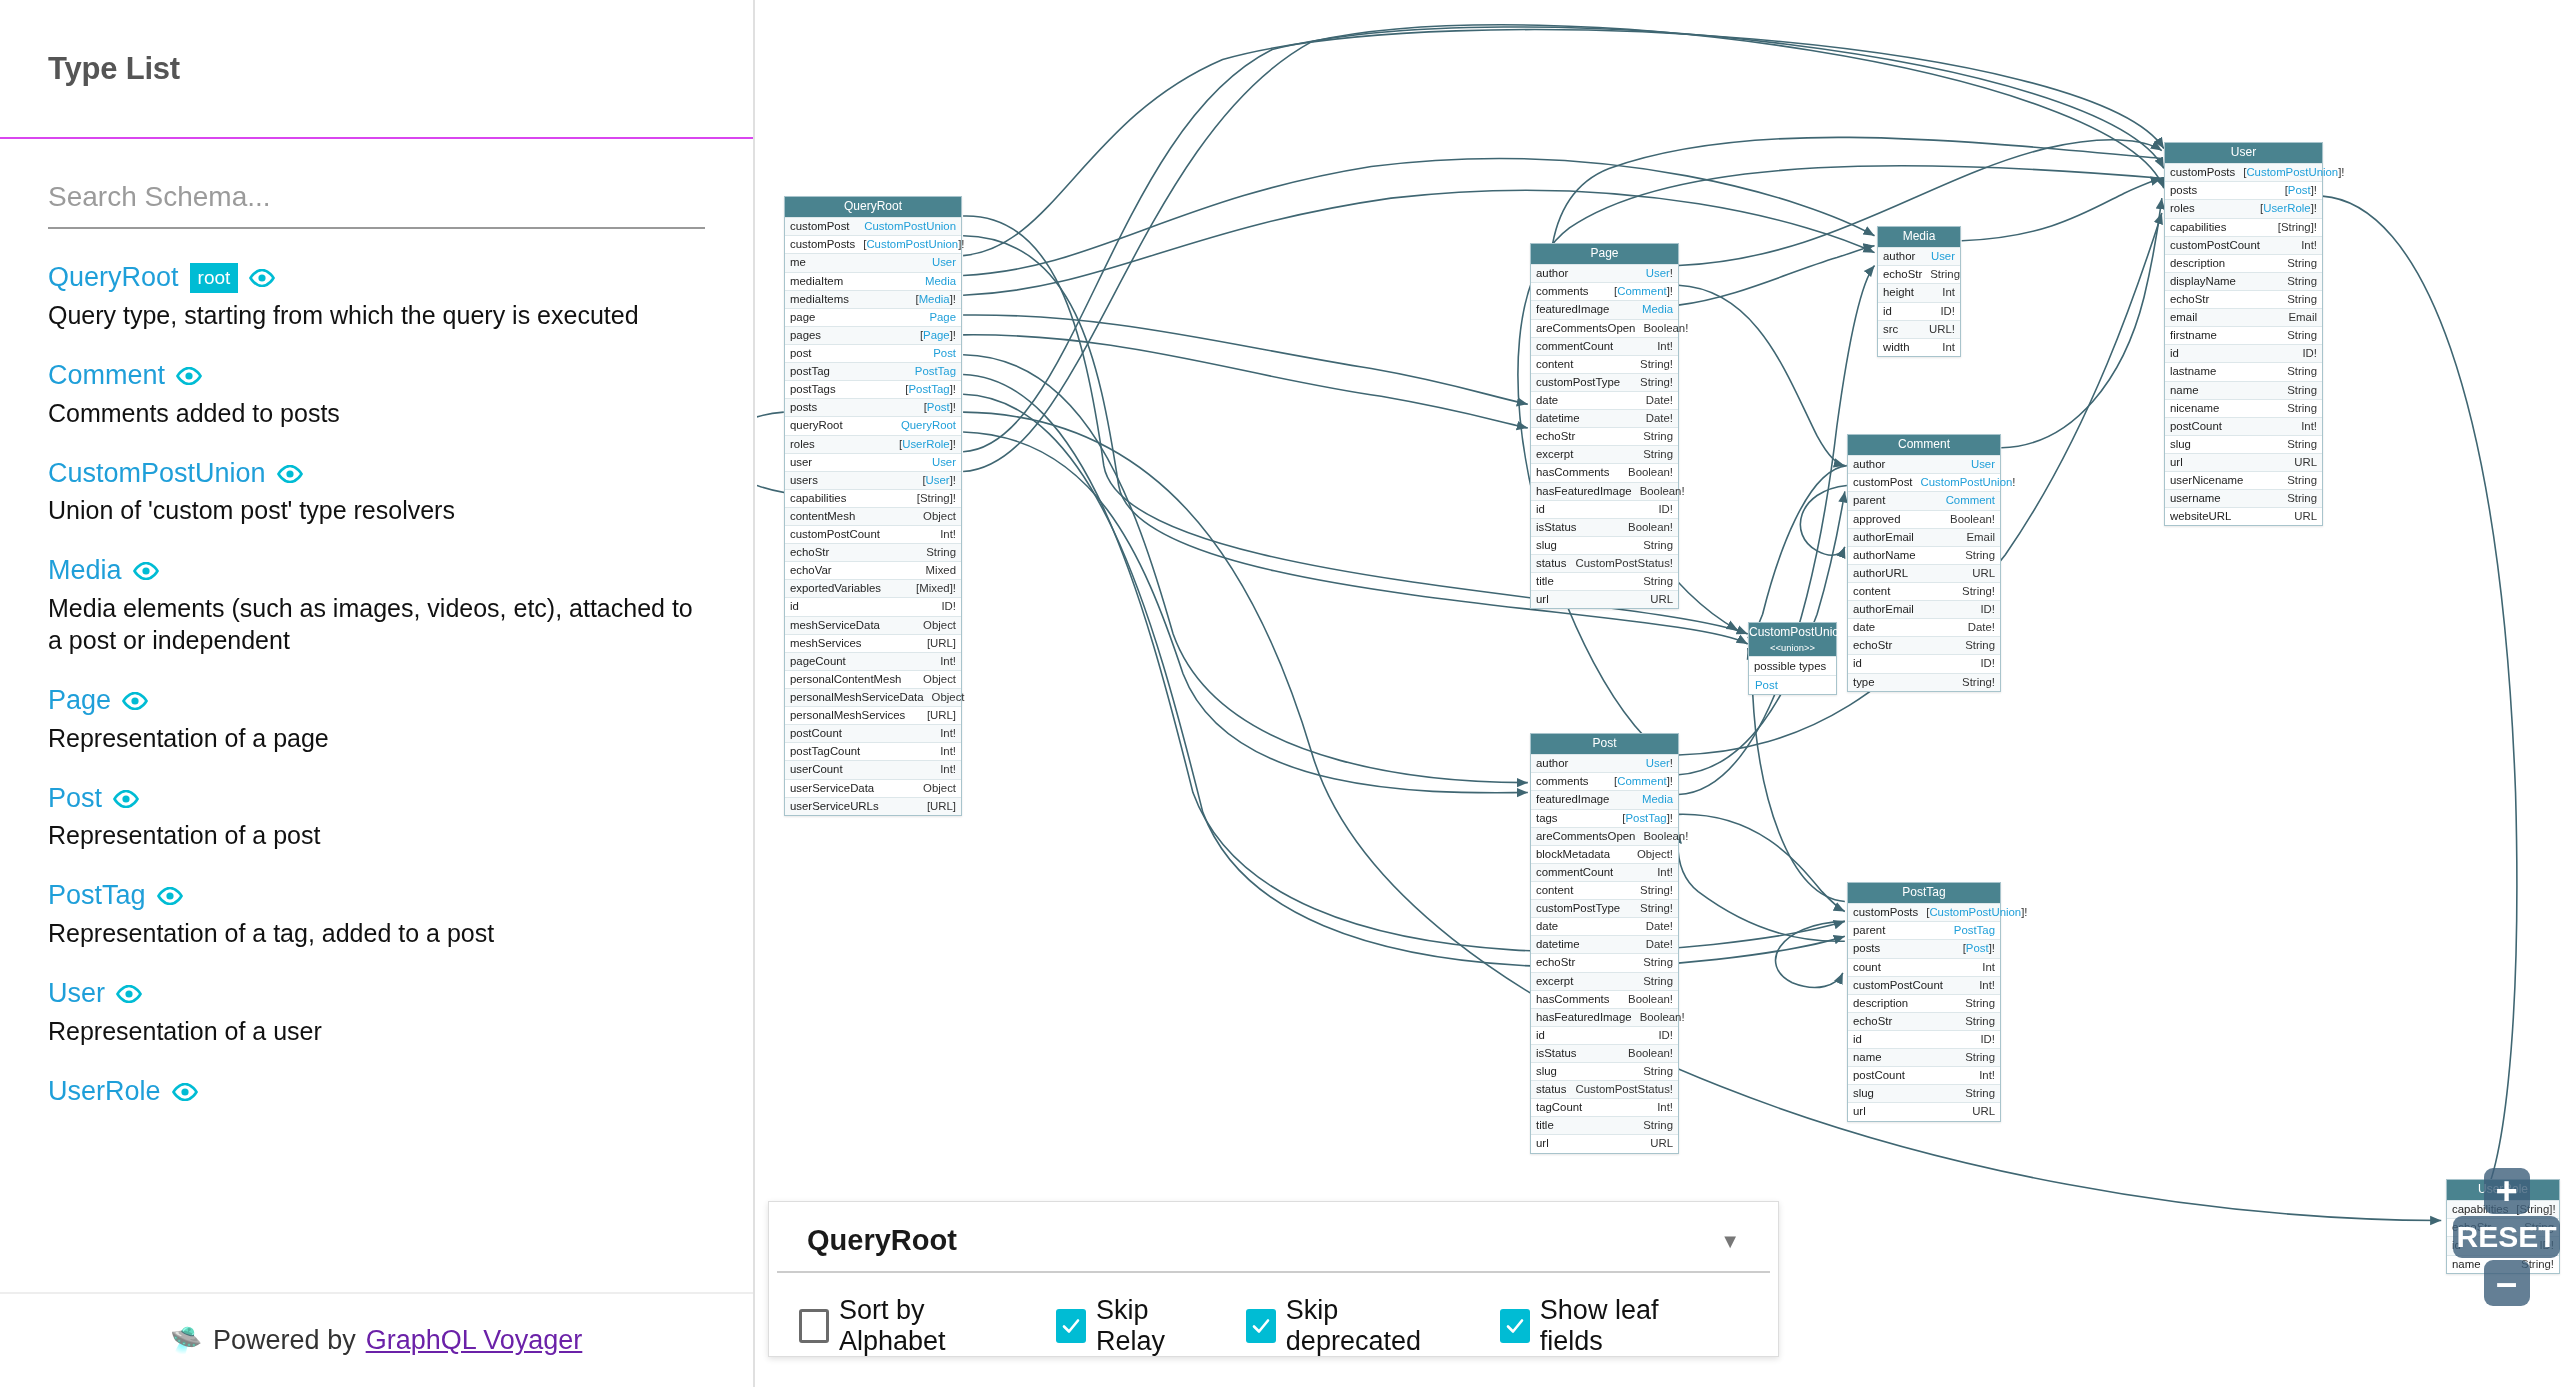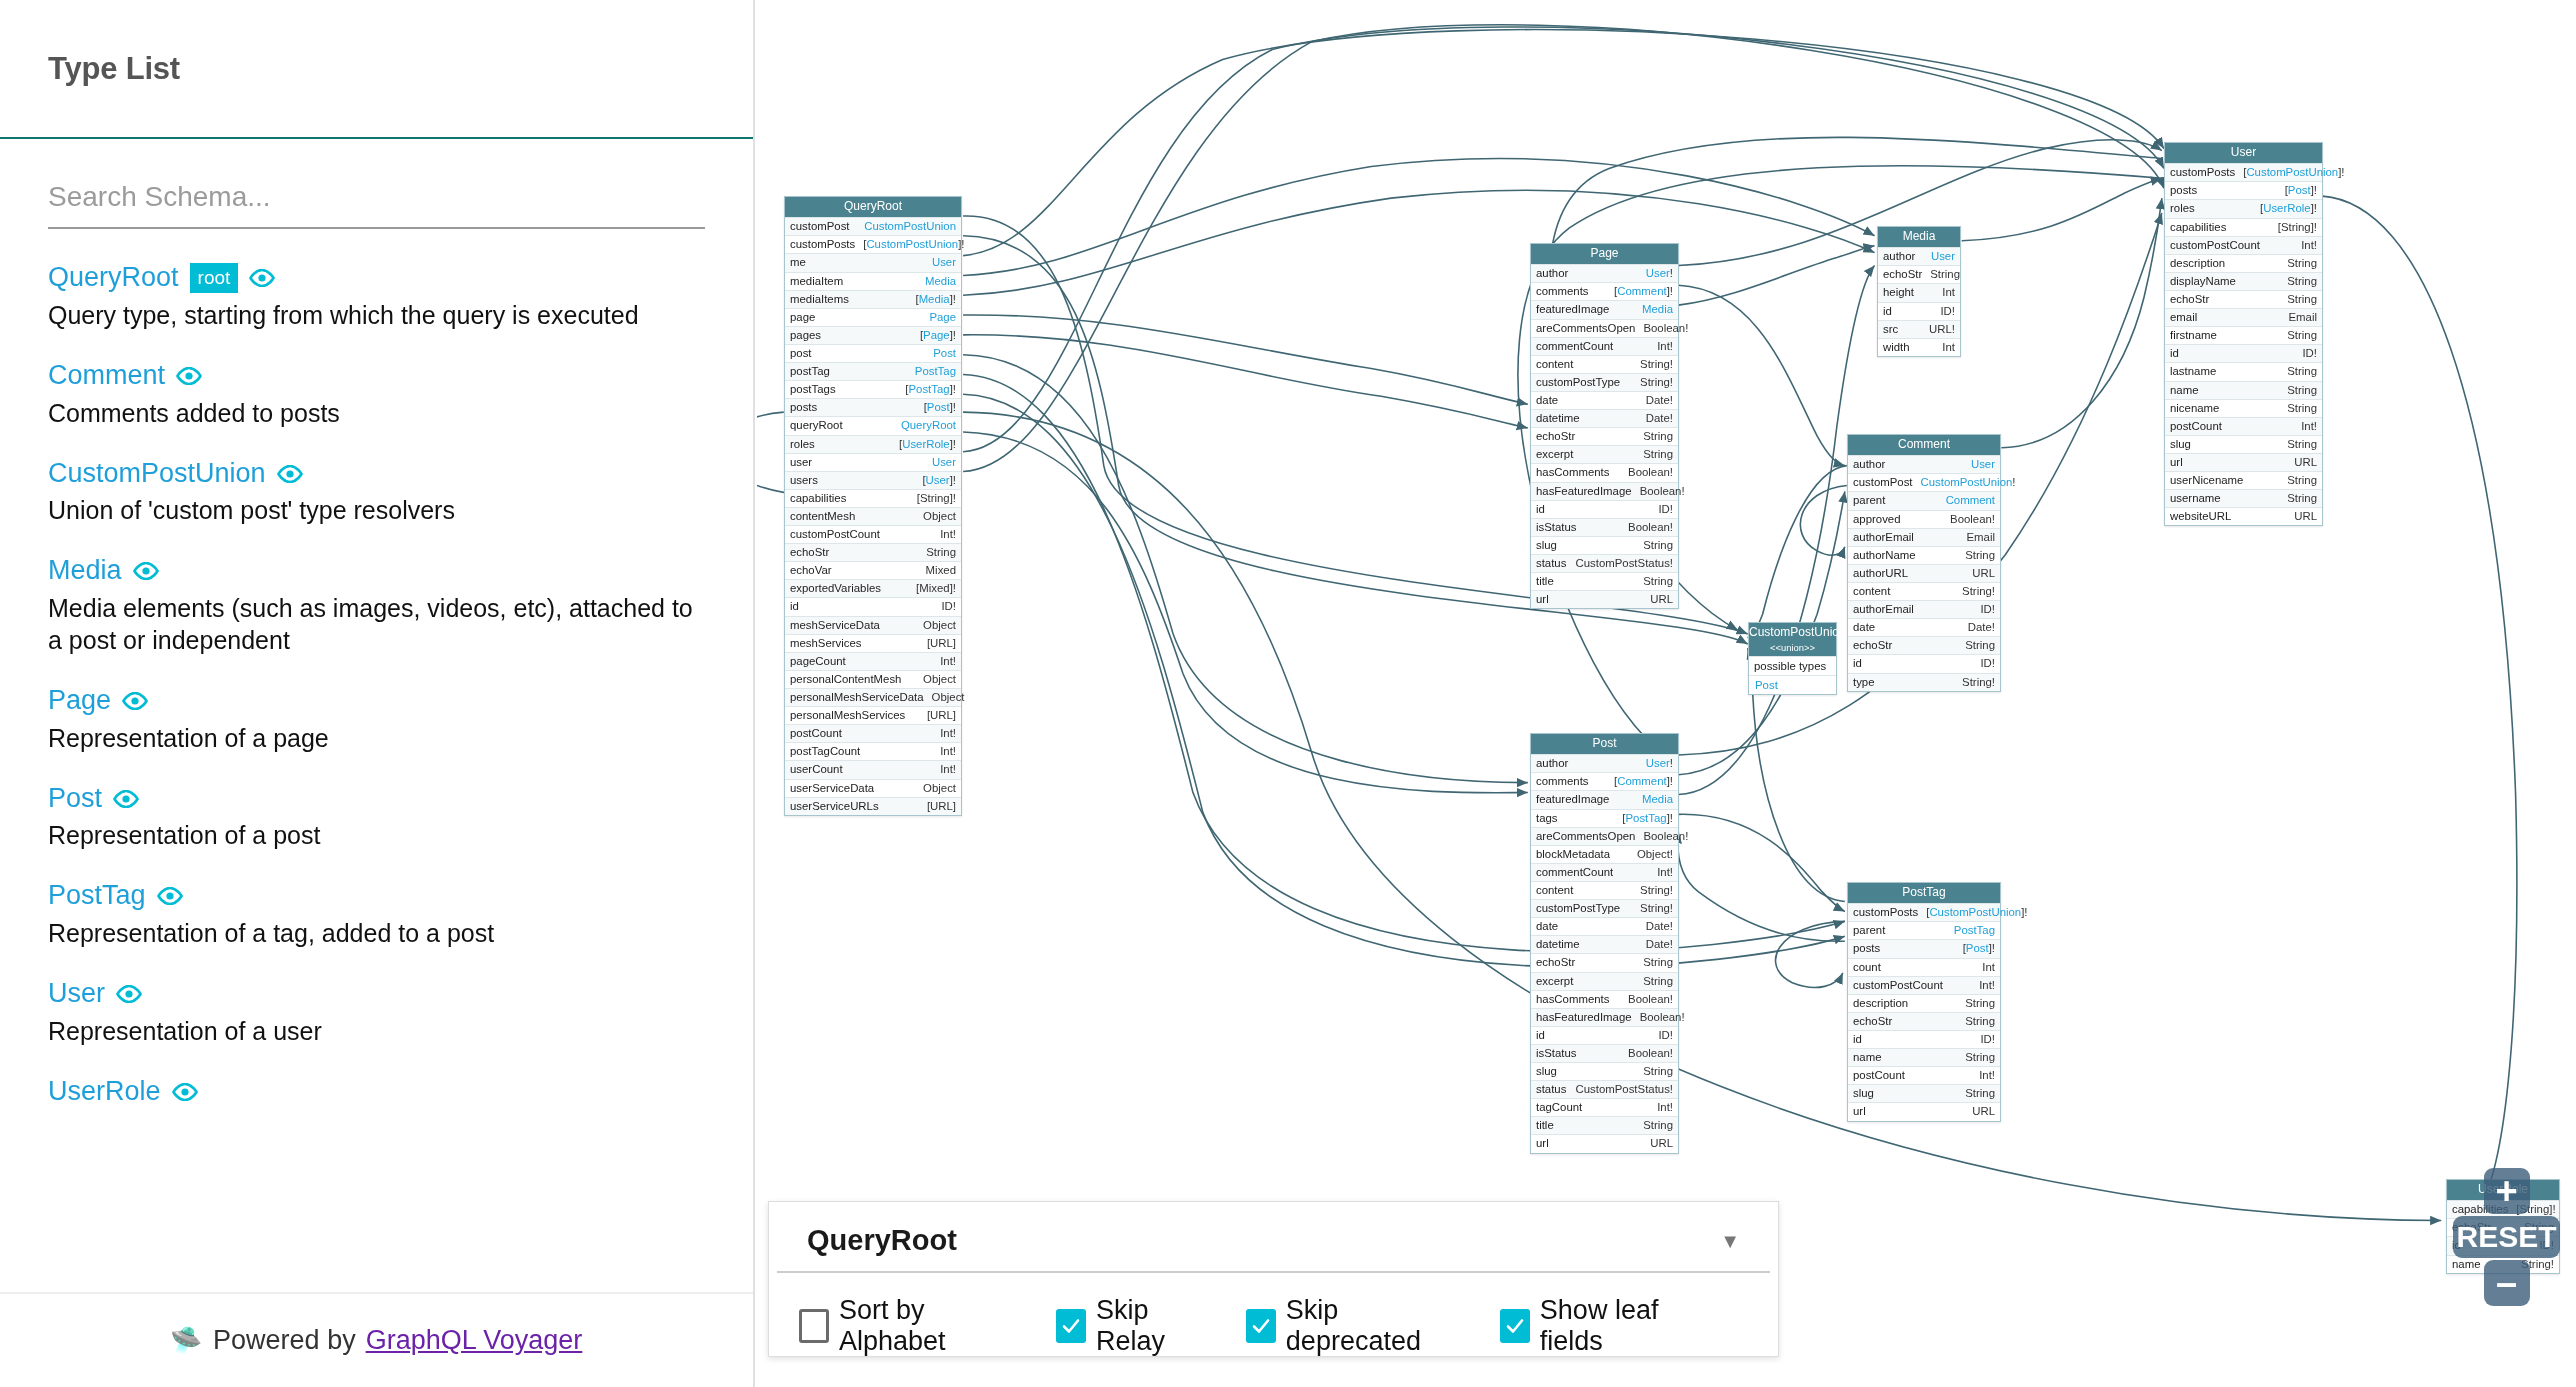--- a/index.html
+++ b/index.html
@@ -18,21 +18,21 @@
     position: absolute; left: 0; top: 0;
     width: 755px; height: 1387px;
     background: #ffffff;
     border-right: 2px solid #e0e0e0;
     display: flex; flex-direction: column;
   }
   #sidebar-header {
     height: 139px;
     display: flex; align-items: center;
     padding-left: 48px;
-    border-bottom: 2px solid #0f766e;
+    border-bottom: 2px solid #d946ef;
     flex: 0 0 auto;
   }
   #sidebar-title {
     font-size: 31px; font-weight: bold; color: #555555;
     letter-spacing: -0.2px;
   }
   #search-wrap {
     flex: 0 0 auto;
     padding: 36px 48px 0 48px;
   }

